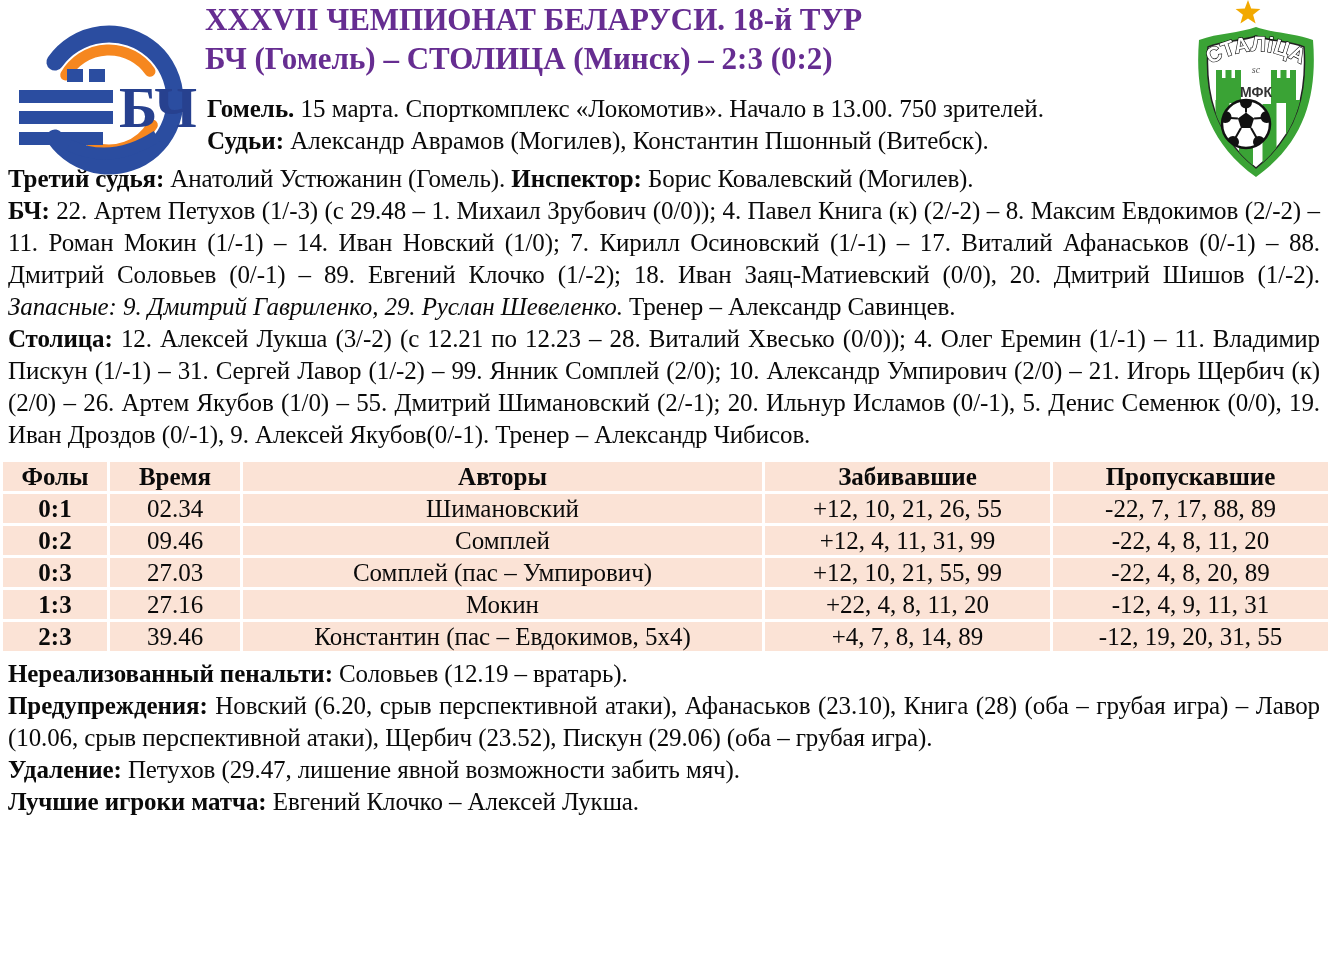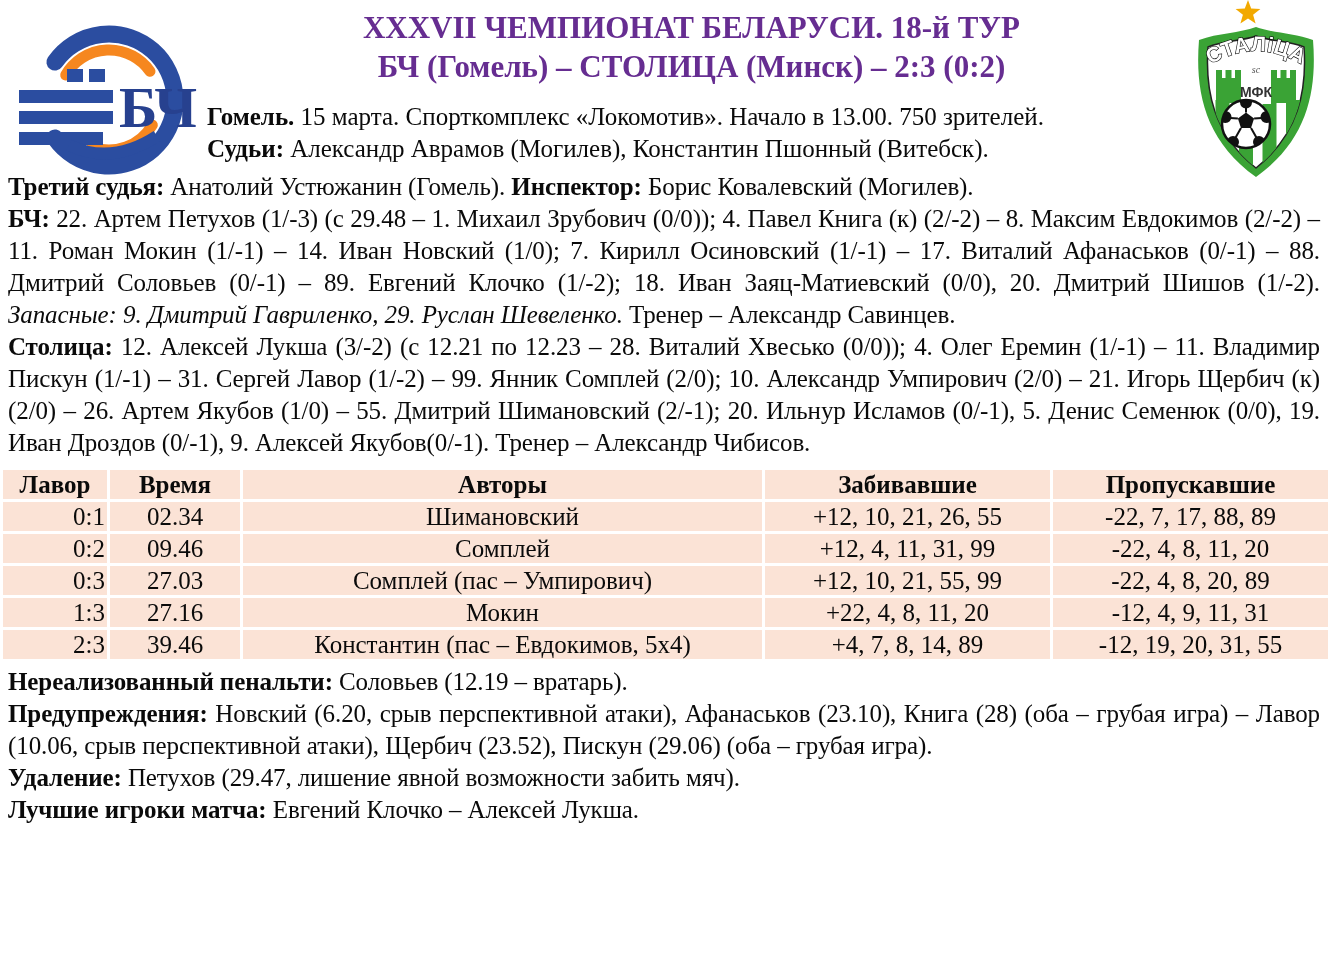--- a/index.html
+++ b/index.html
@@ -7,22 +7,22 @@
     width: 1328px; height: 973px; overflow: hidden;
     background: #ffffff; color: #0a0a0a;
     font-family: "Liberation Serif", serif;
   }
   .doc { position: relative; width: 1328px; height: 973px; }
 
   .logo-left  { position: absolute; left: 11px;  top: 14px; width: 196px; height: 172px; }
   .logo-right { position: absolute; left: 1186px; top: 0;  width: 140px; height: 198px; }
 
   .title {
-    padding-top: 8px; margin: 0 150px 15px 205px;
-    text-align: center; color: #662d91;
+    margin: 0 150px 15px 205px;
+    color: #662d91;
     font-weight: bold; font-size: 31px; line-height: 39px;
     white-space: nowrap;
   }
 
   p { margin: 0; }
   .lead {
     margin: 0 172px 0 207px;
     font-size: 25px; line-height: 32px; text-align: justify;
   }
   .lead:first-of-type { margin-top: 2px; }
@@ -41,21 +41,21 @@
     font-size: 25px; table-layout: fixed;
   }
   .goals th, .goals td {
     border: 3px solid #ffffff;
     height: 29px; line-height: 29px;
     padding: 0 12px; white-space: nowrap; overflow: hidden;
     font-weight: normal; text-align: center;
   }
   .goals th { font-weight: bold; }
   .goals .c { text-align: center; padding: 0 2px; }
-  .goals td.score { font-weight: normal; text-align: right; }
+  .goals td.score { font-weight: bold; }
 
   .notes { margin-top: 4px; }
 </style>
 </head>
 <body>
 
 <div class="doc">
 
   <div class="logo-left">
     <svg viewBox="0 0 196 172" width="196" height="172">
@@ -148,21 +148,21 @@
   <table class="goals">
     <colgroup>
       <col style="width:107px">
         <col style="width:133px">
         <col style="width:522px">
         <col style="width:288px">
         <col style="width:278px">
     </colgroup>
     <thead>
       <tr>
-        <th class="c">Лавор</th>
+        <th class="c">Фолы</th>
         <th class="c">Время</th>
         <th>Авторы</th>
         <th>Забивавшие</th>
         <th>Пропускавшие</th>
       </tr>
     </thead>
     <tbody>
       <tr>
         <td class="c score">0:1</td>
         <td class="c">02.34</td>

